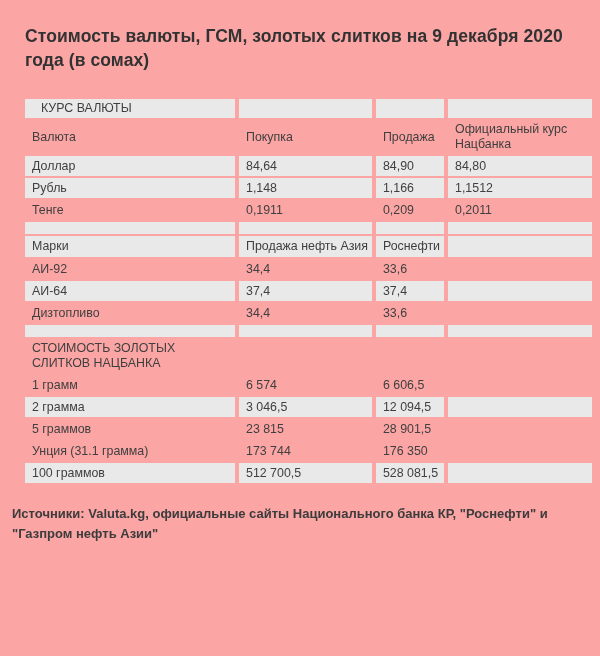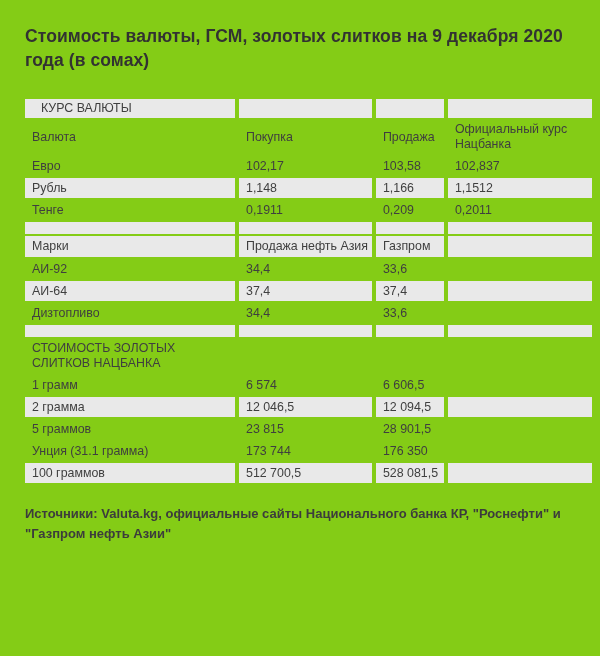--- a/index.html
+++ b/index.html
@@ -11,21 +11,21 @@
     height: 656px;
     background: #ffffff;
     overflow: hidden;
     font-family: "Liberation Sans", "DejaVu Sans", sans-serif;
   }
   .page {
     width: 600px;
     height: 656px;
     box-sizing: border-box;
     padding-top: 25px;
-    background: #84cc16;
+    background: #fca5a5;
   }
   .title {
     margin: 0 25px 0 25px;
     width: 550px;
     font-size: 17.5px;
     font-weight: 700;
     line-height: 23.5px;
     color: #323232;
     letter-spacing: 0.1px;
   }
@@ -46,21 +46,21 @@
     background: transparent;
   }
   tr.shaded td { background: #e9e9e9; }
   tr.r-section td { height: 15px; padding-left: 16px; }
   tr.r-section-white td { height: 22px; }
   tr.r-colhead td { height: 21px; }
   tr.r-data td { height: 20px; }
   tr.r-empty td { height: 12px; }
   td.nowrap { white-space: nowrap; }
   .footer {
-    margin: 19px 25px 0 25px;
+    margin: 19px 25px 0 12px;
     width: 550px;
     font-size: 13px;
     font-weight: 700;
     line-height: 20px;
     color: #3c3c3c;
   }
 </style>
 </head>
 <body>
 
@@ -82,25 +82,25 @@
       <td></td>
       <td></td>
       <td></td>
     </tr>
     <tr class="r-colhead">
       <td>Валюта</td>
       <td class="nowrap">Покупка</td>
       <td class="nowrap">Продажа</td>
       <td>Официальный курс Нацбанка</td>
     </tr>
-    <tr class="r-data">
-      <td>Евро</td>
-      <td>102,17</td>
-      <td>103,58</td>
-      <td>102,837</td>
+    <tr class="r-data shaded">
+      <td>Доллар</td>
+      <td>84,64</td>
+      <td>84,90</td>
+      <td>84,80</td>
     </tr>
     <tr class="r-data shaded">
       <td>Рубль</td>
       <td>1,148</td>
       <td>1,166</td>
       <td>1,1512</td>
     </tr>
     <tr class="r-data">
       <td>Тенге</td>
       <td>0,1911</td>
@@ -110,21 +110,21 @@
     <tr class="r-empty shaded">
       <td></td>
       <td></td>
       <td></td>
       <td></td>
     </tr>
 
     <tr class="r-colhead shaded">
       <td>Марки</td>
       <td class="nowrap">Продажа нефть Азия</td>
-      <td class="nowrap">Газпром</td>
+      <td class="nowrap">Роснефти</td>
       <td></td>
     </tr>
     <tr class="r-data">
       <td>АИ-92</td>
       <td>34,4</td>
       <td>33,6</td>
       <td></td>
     </tr>
     <tr class="r-data shaded">
       <td>АИ-64</td>
@@ -152,21 +152,21 @@
       <td></td>
     </tr>
     <tr class="r-data">
       <td>1 грамм</td>
       <td>6 574</td>
       <td>6 606,5</td>
       <td></td>
     </tr>
     <tr class="r-data shaded">
       <td>2 грамма</td>
-      <td>12 046,5</td>
+      <td>3 046,5</td>
       <td>12 094,5</td>
       <td></td>
     </tr>
     <tr class="r-data">
       <td>5 граммов</td>
       <td>23 815</td>
       <td>28 901,5</td>
       <td></td>
     </tr>
     <tr class="r-data">

